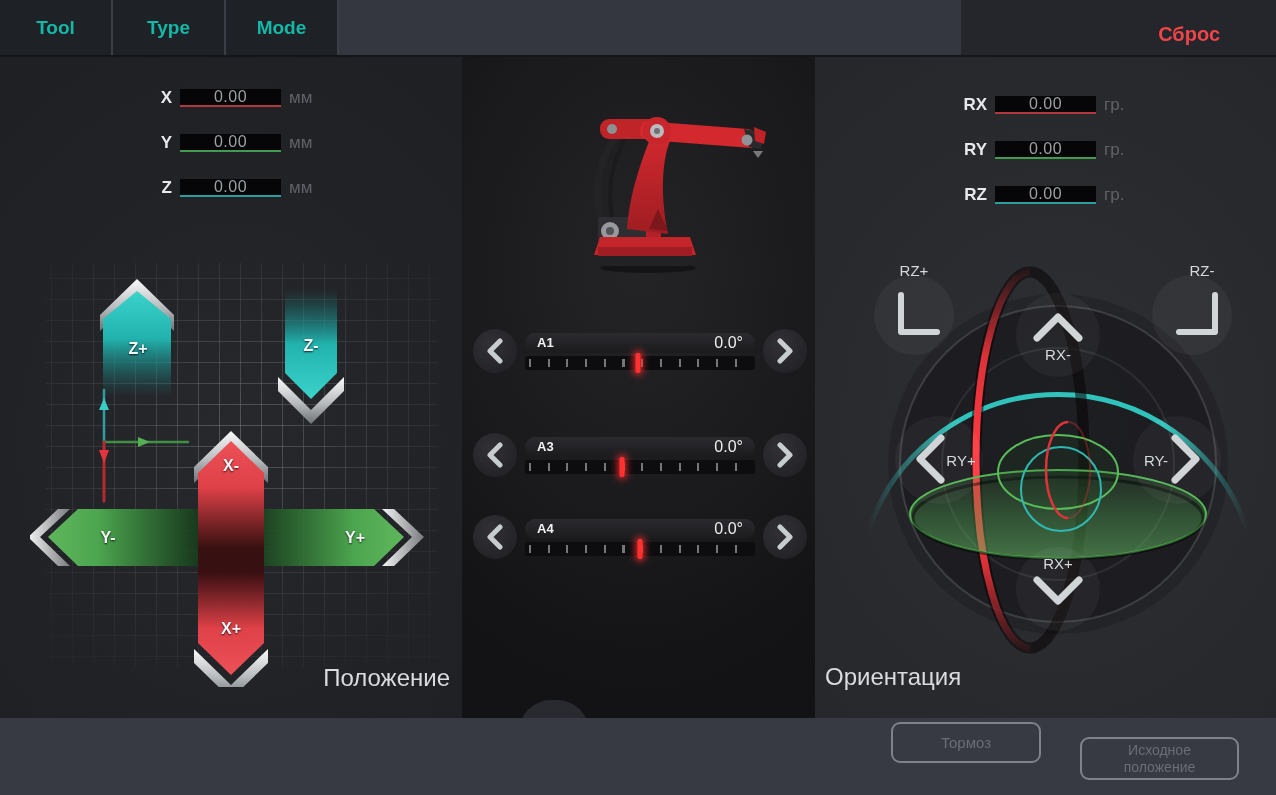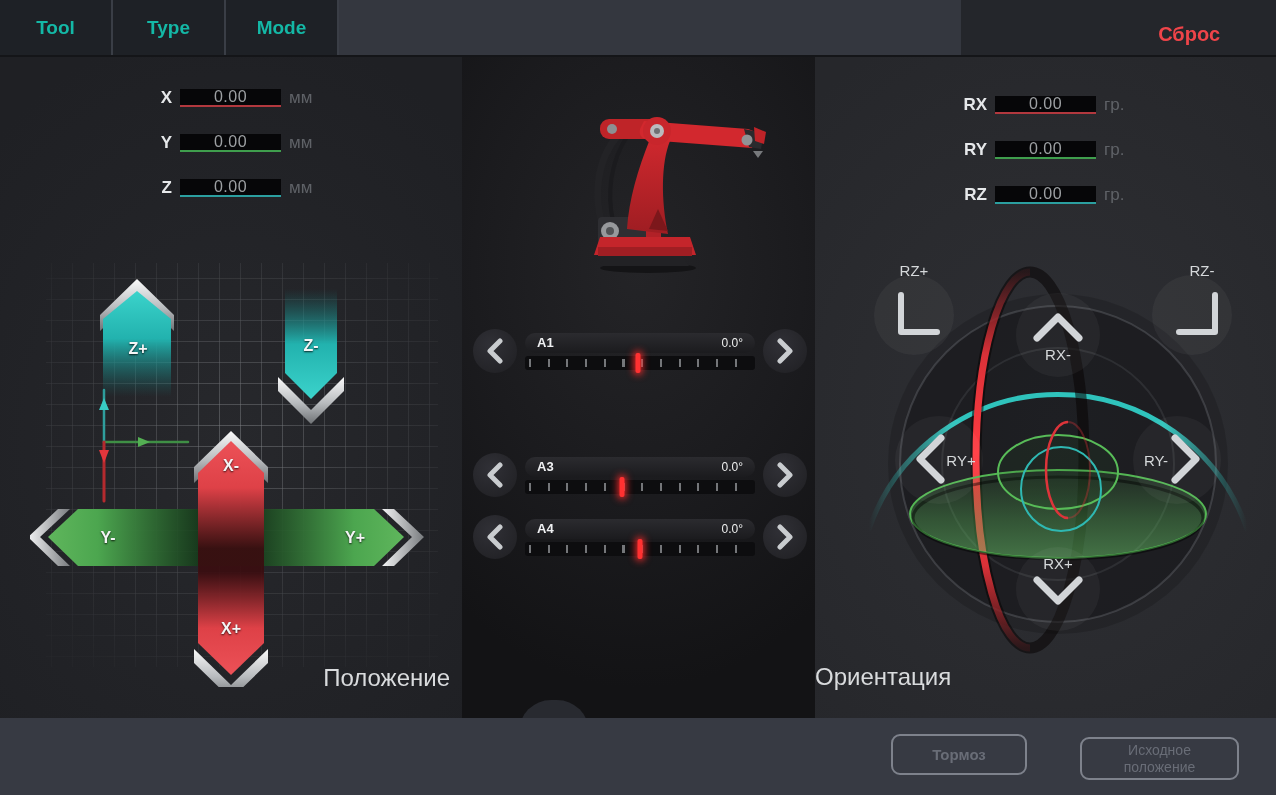--- a/index.html
+++ b/index.html
@@ -30,54 +30,54 @@
   .io-row { position:absolute; left:110px; display:flex; align-items:center; height:24px; }
   .io-label { width:62px; text-align:right; margin-right:8px; color:#e6e8ea;
     font-weight:bold; font-size:17px; }
   .io-box { width:101px; height:18px; background:#060608; border-bottom:2px solid #888;
     display:flex; align-items:center; justify-content:center; }
   .io-box span { color:#9da0a3; font-size:16px; letter-spacing:.5px; }
   .io-unit { margin-left:8px; color:#5f6267; font-size:17px; }
 
   .caption { position:absolute; color:#d9dbdd; font-size:24px; }
   #caption-position { right:12px; bottom:26px; }
-  #caption-orient { left:0; top:606px; }
+  #caption-orient { left:10px; top:606px; }
 
   svg text { font-family:"Liberation Sans", sans-serif; }
 
   
   .slider-row { position:absolute; left:11px; width:334px; height:50px;
     display:flex; align-items:center; }
   .chev-btn { width:44px; height:44px; border-radius:50%; flex:0 0 44px;
     background:radial-gradient(circle at 40% 35%, #303036 0%, #232327 75%);
     display:flex; align-items:center; justify-content:center; cursor:pointer; }
   .slider-body { width:230px; margin:0 8px; }
   .slider-label-bar { width:230px; height:20px; border-radius:10px; padding:0 12px;
     background:linear-gradient(180deg, #2b2b2f 0%, #1b1b1e 100%);
     display:flex; align-items:center; justify-content:space-between; }
   .slider-label-bar .jname { color:#f0f1f3; font-weight:bold; font-size:13px; }
-  .slider-label-bar .jval  { color:#eceded; font-size:12px; }
+  .slider-label-bar .jval  { color:#eceded; font-size:16px; }
   .slider-track { position:relative; width:230px; height:14px; margin-top:3px;
     background:#0d0d0f; border-radius:3px; cursor:pointer; }
   .ticks { position:absolute; left:4px; right:2px; top:3px; height:8px; opacity:.55;
     background:repeating-linear-gradient(90deg, #c9ccd0 0px, #c9ccd0 2px, transparent 2px, transparent 18.7px); }
   .slider-ind { position:absolute; top:-3px; width:5px; height:20px; border-radius:2px;
     background:#ff3131; transform:translateX(-50%);
     box-shadow:0 0 7px 2px rgba(255,45,45,.85); }
 
   
   #bottom-bar { position:absolute; left:0; top:718px; width:1276px; height:77px;
     background:#373a43; }
   #nav-bump { position:absolute; left:519px; top:700px; width:70px; height:95px;
     background:#282a30; border-radius:32px 32px 0 0; }
   .ghost-btn { position:absolute; border:2px solid #7e828c; border-radius:9px;
     color:#696d77; background:transparent; font-size:15px; line-height:1.15;
     display:flex; align-items:center; justify-content:center; text-align:center;
     font-family:"Liberation Sans", sans-serif; cursor:default; }
-  #brake-btn { left:891px; top:16px; width:136px; height:41px;font-weight:bold; }
+  #brake-btn { left:891px; top:4px; width:150px; height:41px; }
   #homepos-btn { left:1080px; top:19px; width:159px; height:43px; font-size:14px;
     padding:0 22px; }
 
   .abs { position:absolute; }
 </style>
 </head>
 <body>
 
 <div id="app">
 
@@ -268,21 +268,21 @@
         </div>
       </div>
       <div class="chev-btn">
         <svg width="18" height="26">
             <path d="M 4 3 L 14 13 L 4 23" stroke="#c9cccf" stroke-width="5" fill="none" stroke-linecap="round" stroke-linejoin="round"></path>
           </svg>
       </div>
     </div>
 
 
-    <div class="slider-row" style="top:393px">
+    <div class="slider-row" style="top:373px">
       <div class="chev-btn">
         <svg width="18" height="26">
             <path d="M 14 3 L 4 13 L 14 23" stroke="#c9cccf" stroke-width="5" fill="none" stroke-linecap="round" stroke-linejoin="round"></path>
           </svg>
       </div>
       <div class="slider-body">
         <div class="slider-label-bar">
           <span class="jname">A3</span>
           <span class="jval">0.0°</span>
         </div>

